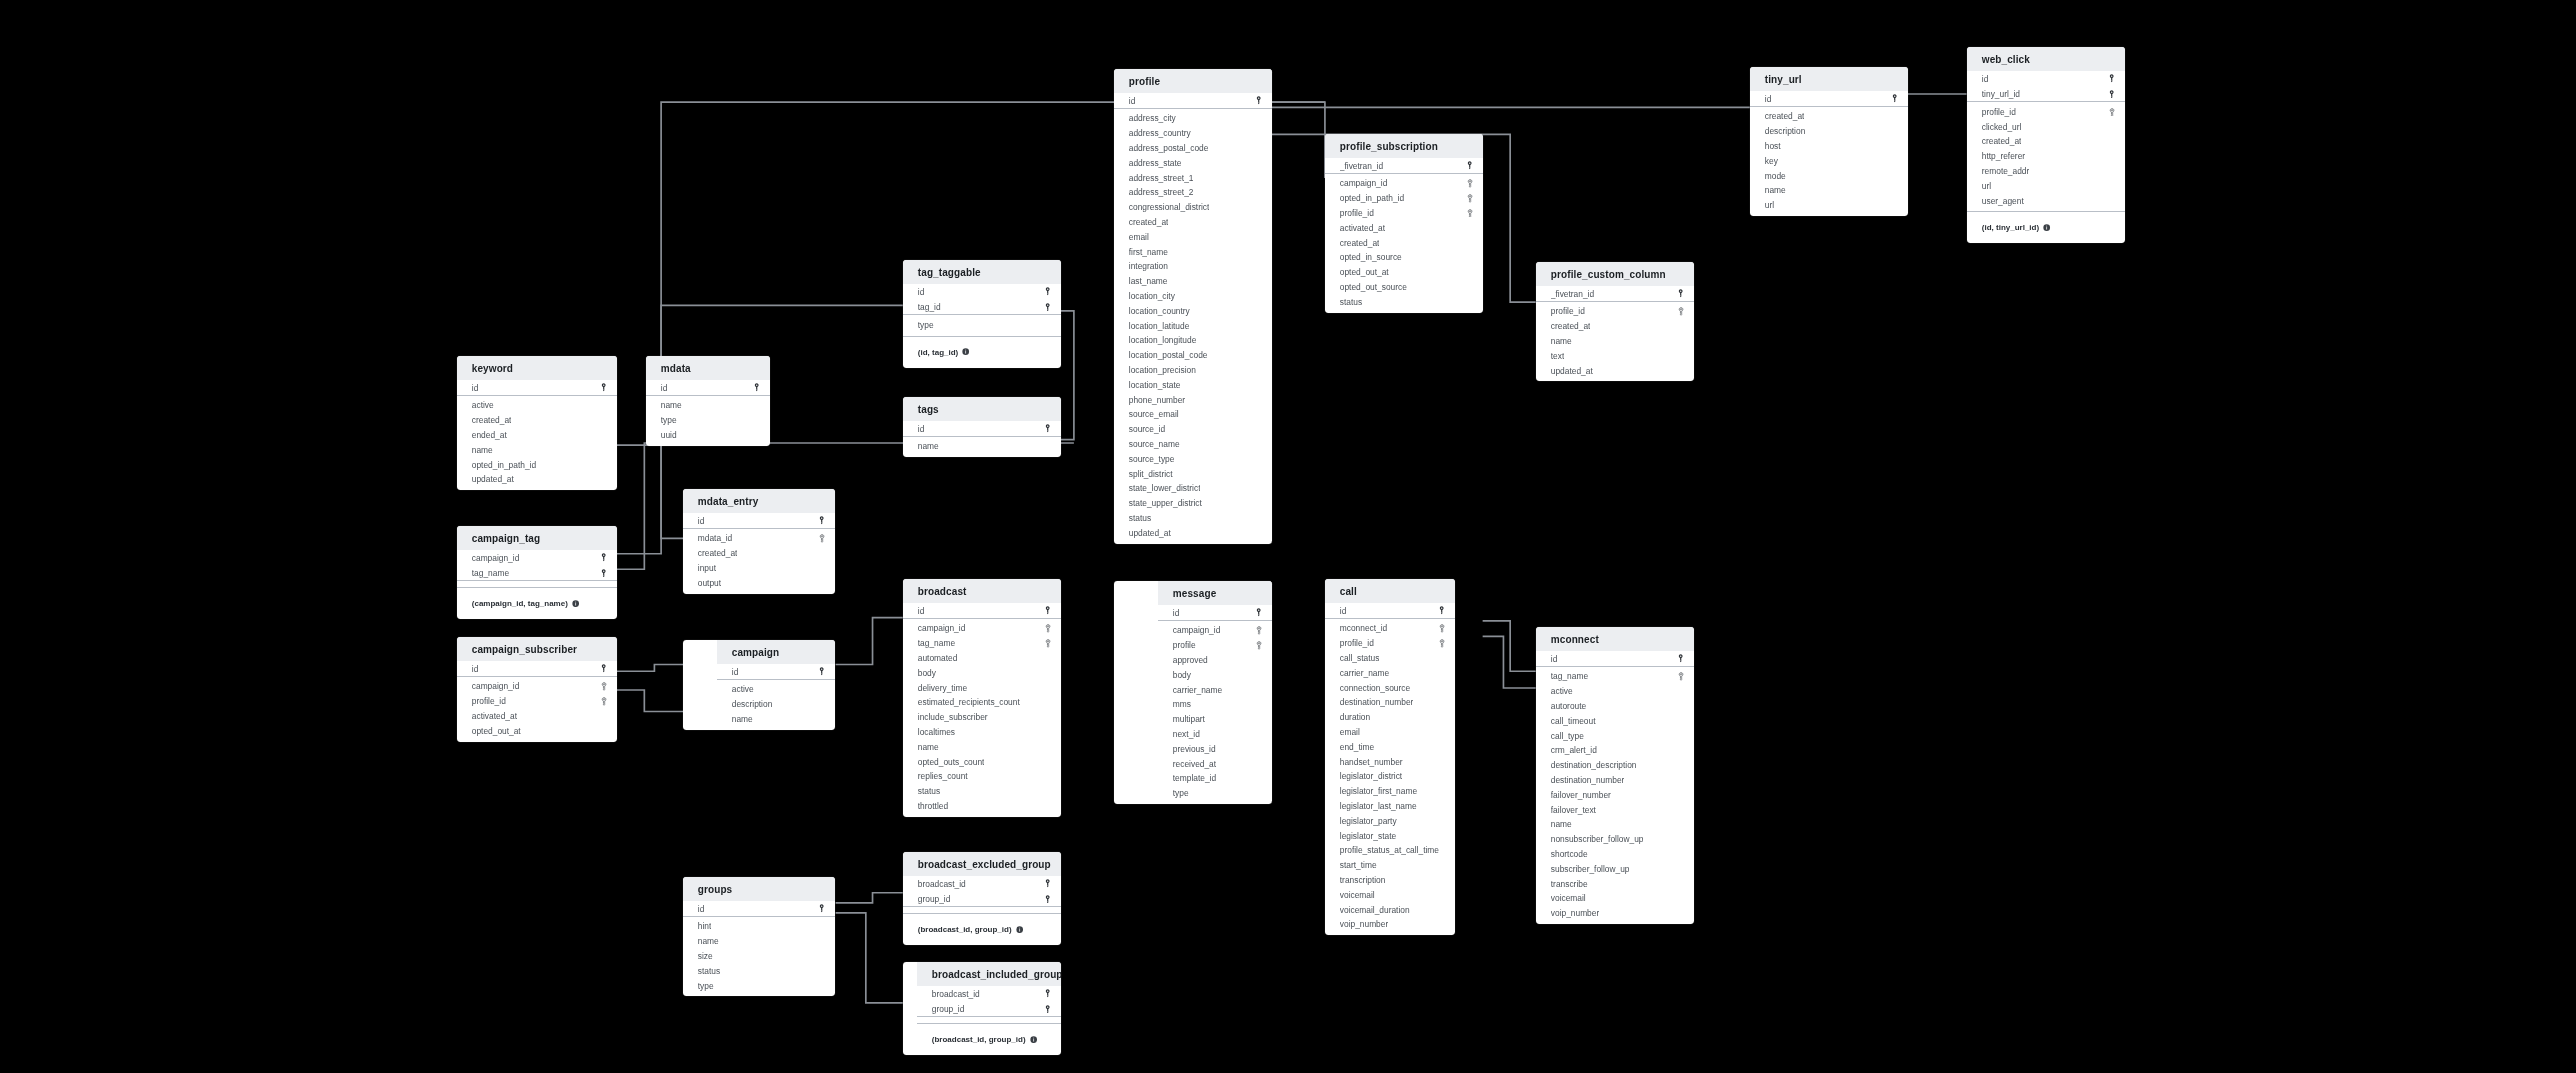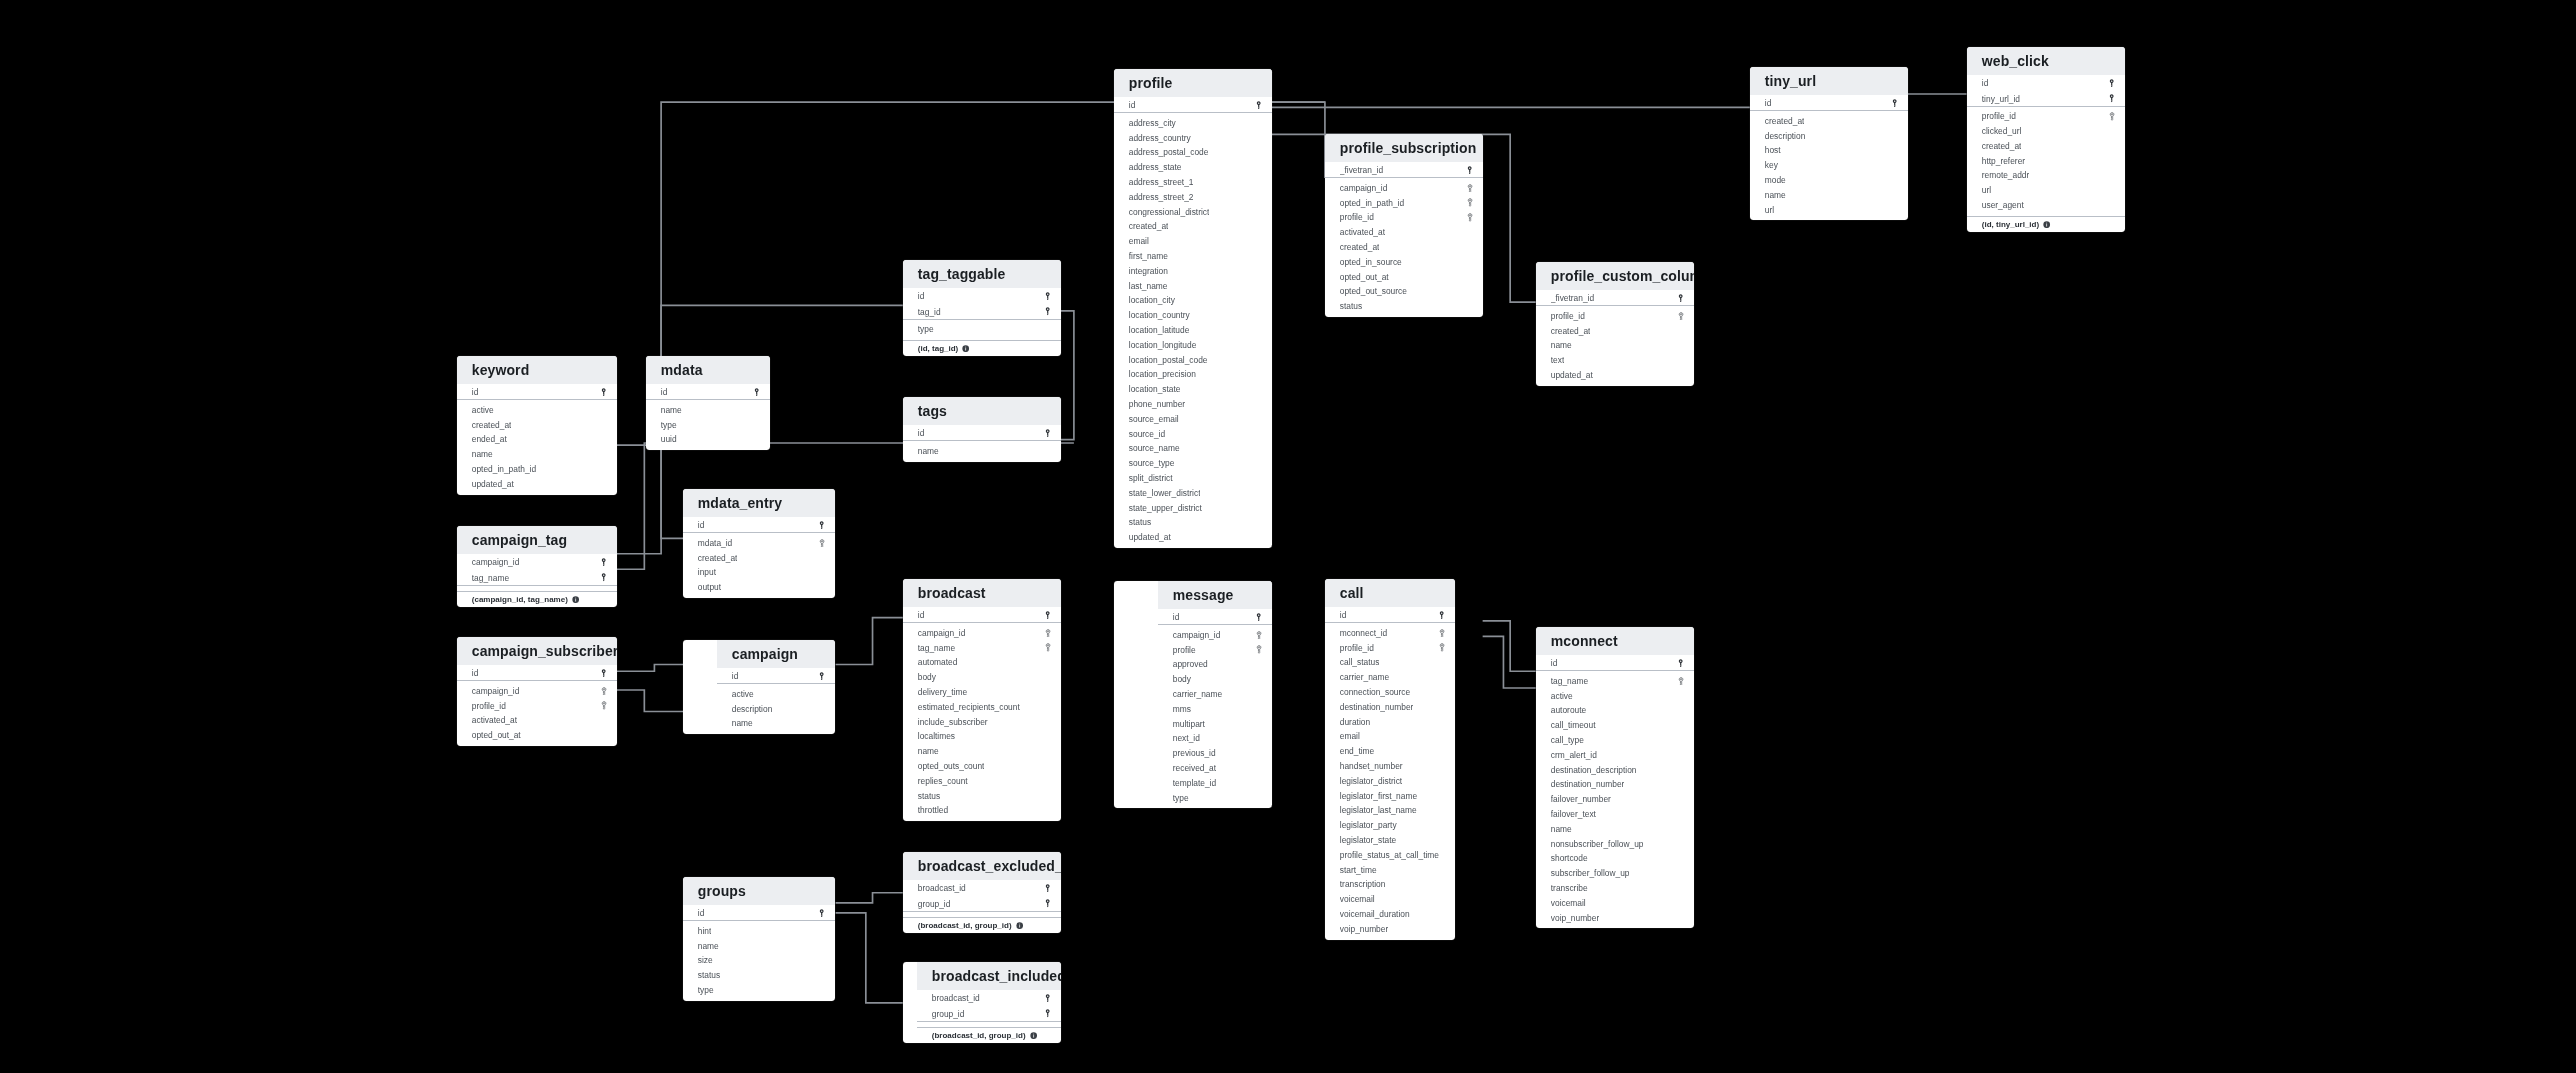--- a/index.html
+++ b/index.html
@@ -25,21 +25,21 @@
     position: absolute;
     background: #ffffff;
     border-radius: 3.4px;
     box-shadow: 0 0 0 0.7px rgba(255,255,255,0.06);
     overflow: hidden;
     z-index: 5;
   }
   .table-header {
     background: #eceef1;
     padding: 6.7px 9.4px 6px 14.8px;
-    font-size: 14px;
+    font-size: 10px;
     font-weight: bold;
     color: #1b1f23;
     letter-spacing: 0.1px;
     line-height: 1.1;
   }
   .pk-block { background: #ffffff; border-bottom: 0.7px solid #b9bfc7; }
   .field-row {
     display: flex;
     align-items: center;
     justify-content: space-between;
@@ -49,21 +49,21 @@
     color: #4a5057;
     white-space: nowrap;
   }
   .field-row.first { padding-top: 0.7px; }
   .field-name { overflow: hidden; text-overflow: ellipsis; }
   .field-row.composite {
     font-weight: bold;
     color: #2b3036;
     font-size: 8px;
     border-top: 0.7px solid #b9bfc7;
-    height: 16px;
+    height: 32px;
   }
   .field-row.composite .field-name { display: flex; align-items: center; gap: 4px; }
   .body-block { padding-bottom: 3.4px; padding-top: 2px; }
   .pk-block .field-row { height: 15.4px; }
   .key-icon { width: 7.4px; height: 8.7px; flex: 0 0 auto; display:block; }
   .info-icon { width: 7.4px; height: 7.4px; display: inline-block; vertical-align: -0.7px; }
 </style>
 </head>
 <body>
 

